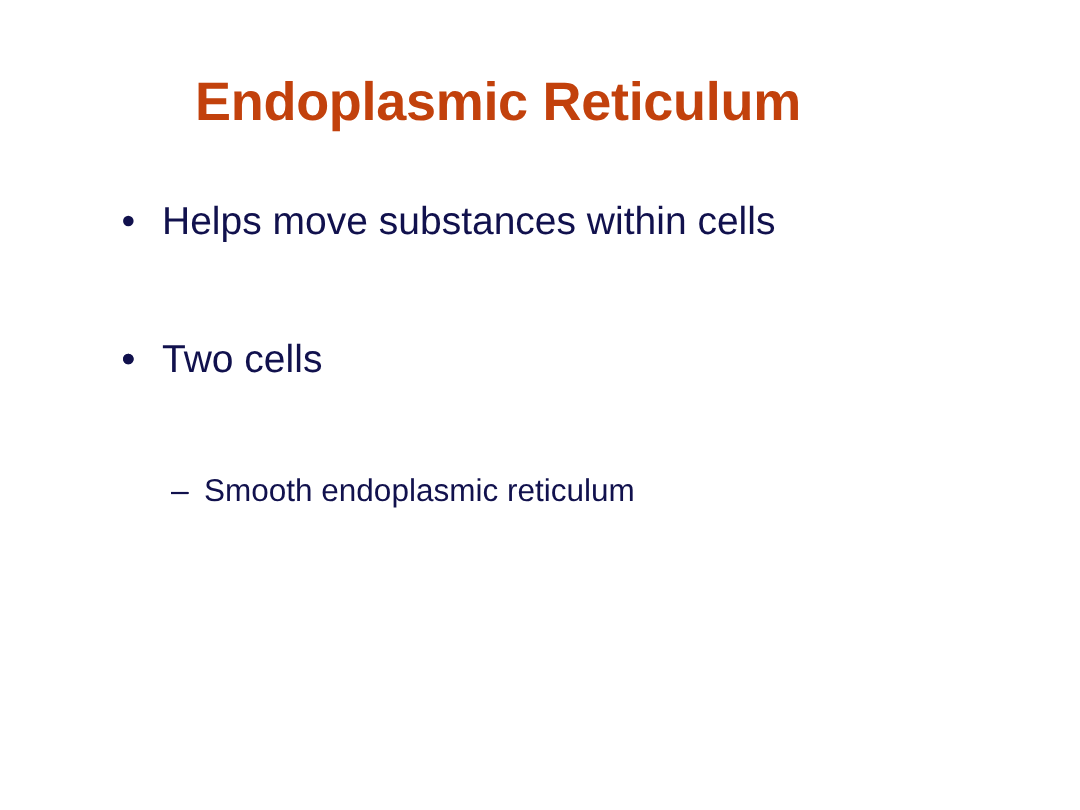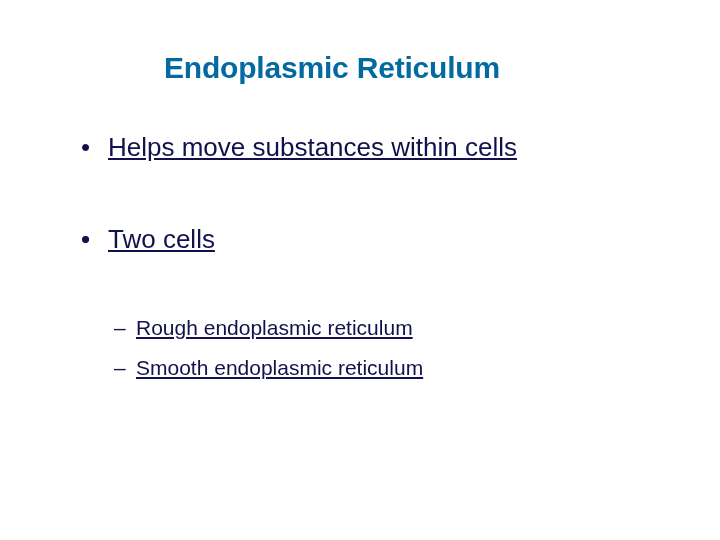--- a/index.html
+++ b/index.html
@@ -19,23 +19,23 @@
     height: 540px;
     background: #ffffff;
     box-sizing: border-box;
   }
   .slide-title {
     position: absolute;
     left: 0;
     top: 46px;
     width: 664px;
     text-align: center;
-    font-size: 30px;
+    font-size: 36px;
     font-weight: bold;
-    color: #0369a1;
+    color: #c2410c;
     line-height: 44px;
     letter-spacing: -0.2px;
     white-space: nowrap;
   }
   .body-area {
     position: absolute;
     left: 74px;
     top: 131px;
     width: 600px;
   }
@@ -79,21 +79,20 @@
   .bullet-row.lvl2:last-child {
     margin-bottom: 0;
   }
   .bullet-row.lvl2 .marker {
     left: 40px;
     font-size: 21px;
     line-height: 26px;
   }
   .bullet-text {
     display: inline-block;
-    text-decoration: underline;
   }
 </style>
 </head>
 <body>
 
 <div class="slide">
 
   <div class="slide-title">Endoplasmic Reticulum</div>
 
   <div class="body-area">
@@ -108,21 +107,20 @@
     </div>
 
     <div class="bullet-row lvl1">
       <span class="marker">•</span>
       <span class="bullet-text">Two cells</span>
     </div>
 
     <div class="sub-list">
       <div class="bullet-row lvl2">
         <span class="marker">–</span>
-        <span class="bullet-text">Rough endoplasmic reticulum</span>
       </div>
 
       <div class="bullet-row lvl2">
         <span class="marker">–</span>
         <span class="bullet-text">Smooth endoplasmic reticulum</span>
       </div>
     </div>
 
   </div>
 

